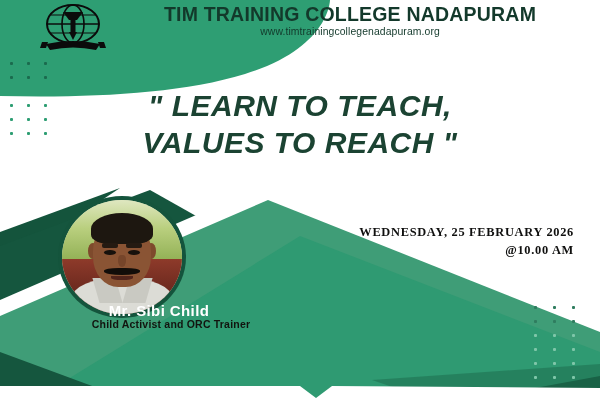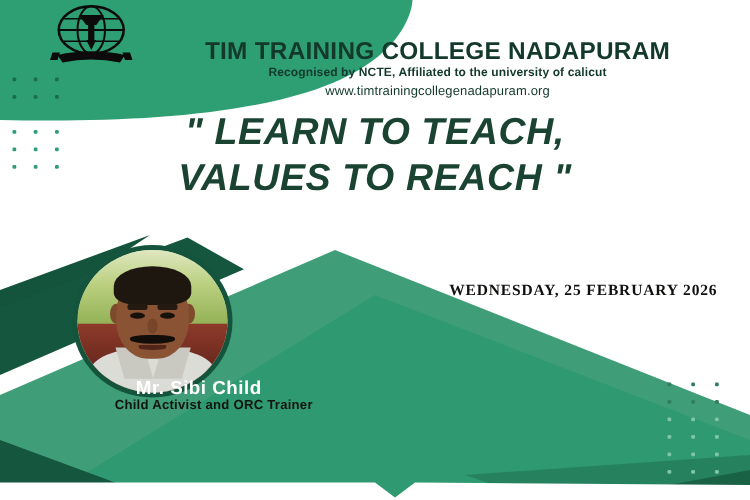--- a/index.html
+++ b/index.html
@@ -25,21 +25,21 @@
   }
   .logo{
     position:absolute;left:36px;top:2px;width:74px;height:52px;
   }
   .head-text{
     position:absolute;left:115px;top:4px;width:470px;
     text-align:center;
   }
   .college-name{
     font-size:19.5px;font-weight:bold;color:#13392b;
-    letter-spacing:.2px;line-height:1.05;white-space:nowrap;margin-top:27px;
+    letter-spacing:.2px;line-height:1.05;white-space:nowrap;
   }
   .college-sub{
     font-size:9.6px;font-weight:bold;color:#13392b;
     letter-spacing:.1px;line-height:1.35;margin-top:2px;white-space:nowrap;
   }
   .college-web{
     font-size:10.4px;font-weight:normal;color:#13392b;
     letter-spacing:.1px;line-height:1.3;margin-top:1px;white-space:nowrap;
   }
 
@@ -211,21 +211,20 @@
       <polygon points="27,10 47,10 41,18 33,18" fill="#0b0b0b"></polygon>
       <rect x="34.5" y="18" width="5" height="12" fill="#0b0b0b"></rect>
       <polygon points="33,30 41,30 37,38 " fill="#0b0b0b"></polygon>
       <path d="M10,42 Q37,36 64,42 L60,48 Q37,43 14,48 Z" fill="#0b0b0b"></path>
       <path d="M6,40 L12,40 L10,46 L4,46 Z" fill="#0b0b0b"></path>
       <path d="M68,40 L62,40 L64,46 L70,46 Z" fill="#0b0b0b"></path>
     </svg>
 
     <div class="head-text">
       <div class="college-name">TIM TRAINING COLLEGE NADAPURAM</div>
-      <div class="college-sub">Recognised by NCTE, Affiliated to the university of calicut</div>
       <div class="college-web">www.timtrainingcollegenadapuram.org</div>
     </div>
   </div>
 
   <div class="headline">
     <span class="l1">" LEARN TO TEACH,</span>
     <span class="l2">VALUES TO REACH "</span>
   </div>
 
   <div class="photo-ring">
@@ -248,16 +247,17 @@
       <div class="ph-mous"></div>
       <div class="ph-mouth"></div>
     </div>
   </div>
 
   <div class="speaker-name">Mr. Sibi Child</div>
   <div class="speaker-role">Child Activist and ORC Trainer</div>
 
   <div class="details">
     <div class="d1">WEDNESDAY, 25 FEBRUARY 2026</div>
+    <div class="d2">@10.00 AM</div>
   </div>
 
 
 </div>
 
 </body></html>

